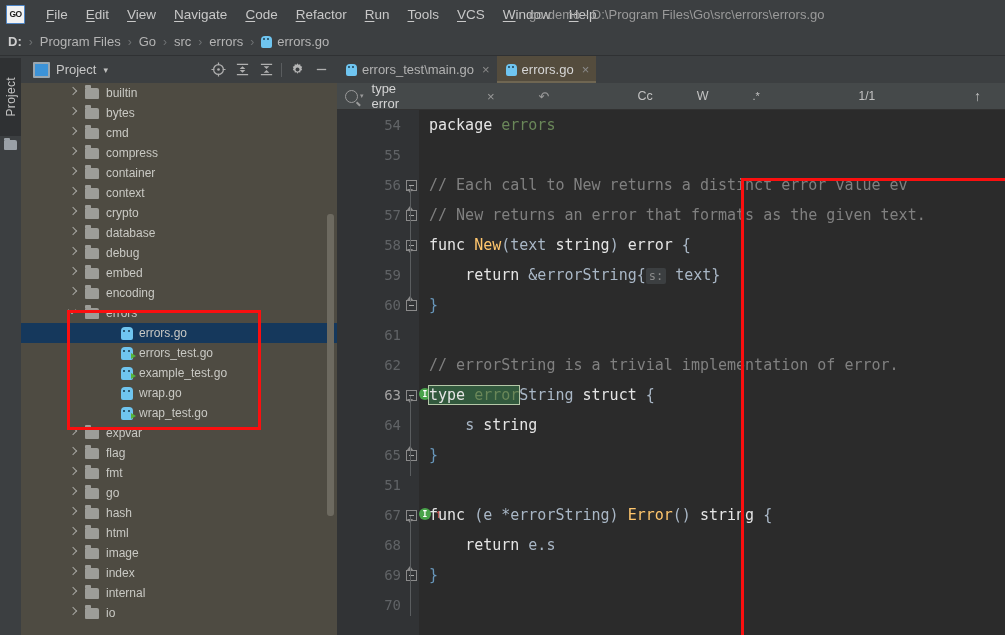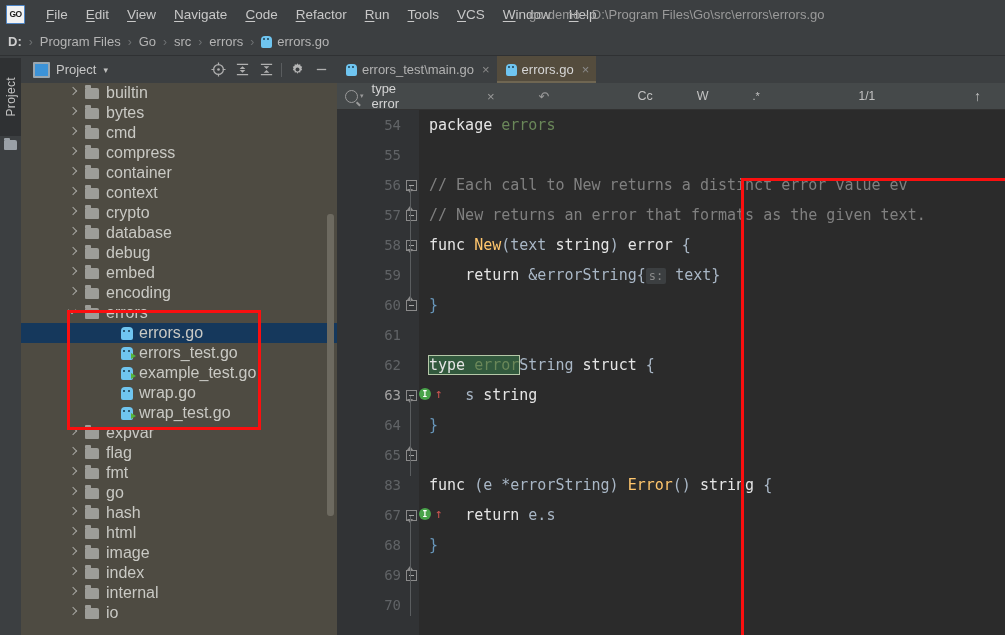--- a/index.html
+++ b/index.html
@@ -84,21 +84,21 @@
     width:13px;height:12px;border:2px solid #9aa7b0;background:#3c93d8;margin:0 6px 0 8px;border-radius:1px;
   }
   .proj-head .ttl{color:#c6c6c6;font-size:13px;}
   .proj-head .carat{margin-left:7px;color:#c0c0c0;font-size:9px;}
   .proj-head .spacer{flex:1;}
   .hicon{width:24px;height:24px;display:flex;align-items:center;justify-content:center;color:#b0b0b0;}
   .hsep{width:1px;height:14px;background:#5a5d5f;margin:0 3px;}
 
   .tree{flex:1;overflow:hidden;position:relative;padding-top:0;}
   .trow{
-    height:20px;display:flex;align-items:center;padding-left:64px;color:#c9c9c4;font-size:16px;
+    height:20px;display:flex;align-items:center;padding-left:64px;color:#c9c9c4;font-size:12px;
     white-space:nowrap;position:relative;
   }
   .trow.sub{padding-left:100px;}
   .trow.sel{background:#15385c;}
   .arrow{
     position:absolute;left:48px;top:5px;width:8px;height:8px;
   }
   .arrow:before{
     content:"";position:absolute;left:1px;top:0px;width:5px;height:5px;
     border-right:1.6px solid #a7a7a2;border-top:1.6px solid #a7a7a2;transform:rotate(45deg);
@@ -523,21 +523,21 @@
             <div class="gline">56</div>
             <div class="gline">57</div>
             <div class="gline">58</div>
             <div class="gline">59</div>
             <div class="gline">60</div>
             <div class="gline">61</div>
             <div class="gline">62</div>
             <div class="gline cur">63<span class="runmark">I</span><span class="uparrow">↑</span></div>
             <div class="gline">64</div>
             <div class="gline">65</div>
-            <div class="gline">83</div>
+            <div class="gline">51</div>
             <div class="gline">67<span class="runmark">I</span><span class="uparrow">↑</span></div>
             <div class="gline">68</div>
             <div class="gline">69</div>
             <div class="gline">70</div>
           </div>
         <div class="foldcol" id="foldcol">
             <div class="foldmark down" style="top: 70px;">
               <span class="bx"></span>
               <span class="tri"></span>
             </div>
@@ -575,20 +575,21 @@
           </div>
         <div class="code" id="code">
             <div class="cline"><span class="kw">package </span><span class="pkg">errors</span></div>
             <div class="cline"></div>
             <div class="cline"><span class="cm">// Each call to New returns a distinct error value ev</span></div>
             <div class="cline"><span class="cm">// New returns an error that formats as the given text.</span></div>
             <div class="cline"><span class="kw">func </span><span class="fn">New</span><span class="id">(</span><span class="id">text </span><span class="kw">string</span><span class="id">) </span><span class="kw">error</span><span class="id"> {</span></div>
             <div class="cline">    <span class="kw">return </span><span class="id">&amp;errorString{</span><span class="hint">s:</span><span class="id"> text}</span></div>
             <div class="cline"><span class="struct-t">}</span></div>
             <div class="cline"></div>
+            <div class="cline"><span class="cm">// errorString is a trivial implementation of error.</span></div>
             <div class="cline"><span class="hl"><span class="kw">type </span><span class="pkg">error</span></span><span class="id">String </span><span class="kw">struct</span><span class="id"> {</span></div>
             <div class="cline">    <span class="id">s </span><span class="kw">string</span></div>
             <div class="cline"><span class="struct-t">}</span></div>
             <div class="cline"></div>
             <div class="cline"><span class="kw">func </span><span class="id">(e *errorString) </span><span class="fn">Error</span><span class="id">() </span><span class="kw">string</span><span class="id"> {</span></div>
             <div class="cline">    <span class="kw">return </span><span class="id">e.s</span></div>
             <div class="cline"><span class="struct-t">}</span></div>
             <div class="cline"></div>
           </div>
       </div>

